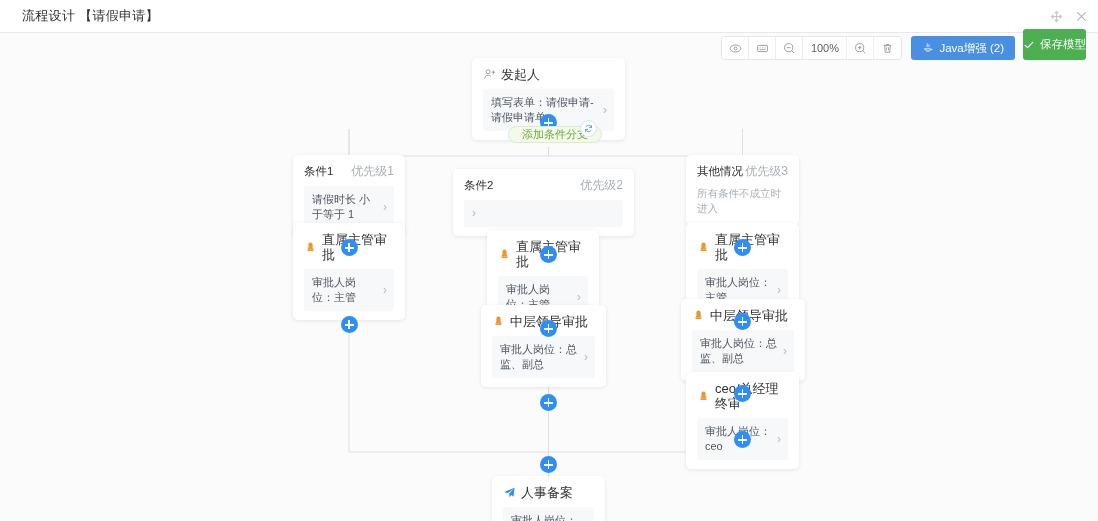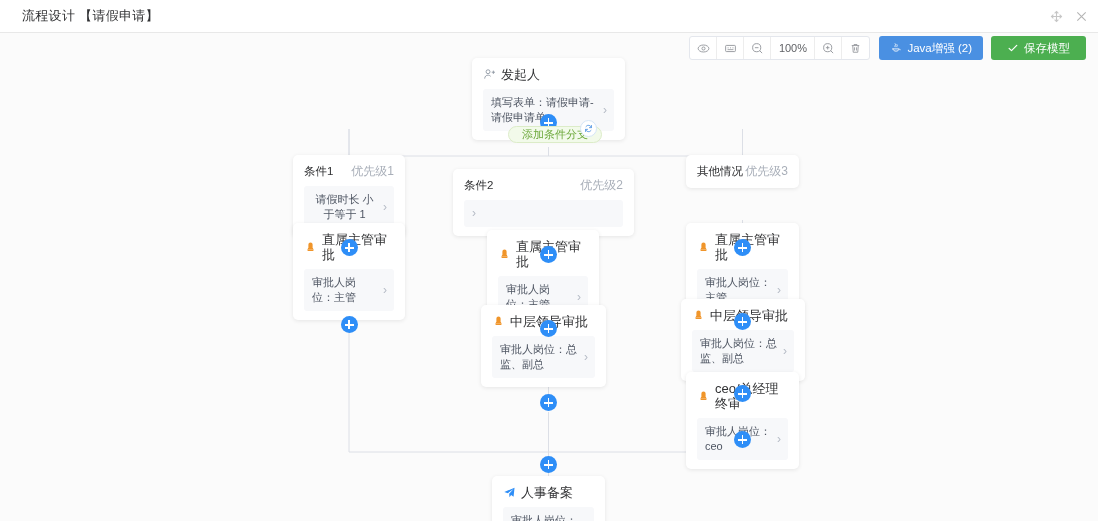--- a/index.html
+++ b/index.html
@@ -74,21 +74,21 @@
     margin-left: 9px;
     height: 24px; padding: 0 11px;
     background: #4a90e2;
     color: #fff; font-size: 11.5px;
     border-radius: 3px;
     display: flex; align-items: center; gap: 5px;
     cursor: pointer; white-space: nowrap;
   }
   .btn-save {
     margin-left: 8px;
-    height: 24px; padding: 0 16px;
+    height: 31px; padding: 0 0;
     background: #4caf50;
     color: #fff; font-size: 11.5px;
     border-radius: 3px;
     display: flex; align-items: center; gap: 5px;
     cursor: pointer; white-space: nowrap;
   }
   .btn-java svg, .btn-save svg { display: block; }
   .lines { position: absolute; left: 0; top: 0; }
 
   .node {
@@ -304,21 +304,21 @@
   <div class="plus" style="left:540px; top:81px;"></div>
 
   <div class="branch-pill" style="left:508px; top:93px;">添加条件分支</div>
   <div class="sync-ic" style="left:580px; top:87px;">
     <svg width="9" height="9" viewBox="0 0 16 16">
         <path d="M13 6.5A5.3 5.3 0 003.4 4.5M3 9.5a5.3 5.3 0 009.6 2" fill="none" stroke="#4a90e2" stroke-width="1.4" stroke-linecap="round"></path>
         <path d="M13.3 2.6v3.9H9.6M2.7 13.4V9.5h3.7" fill="none" stroke="#4a90e2" stroke-width="1.4" stroke-linecap="round" stroke-linejoin="round"></path>
       </svg>
   </div>
 
-  <div class="node cond" style="left:293px; top:122px; width:112px;text-align:center;">
+  <div class="node cond" style="left:293px; top:122px; width:112px;">
     <div class="cond-head">
       <span>条件1</span>
       <span class="prio">优先级1</span>
     </div>
     <div class="node-body">
       <span class="txt">请假时长 小于等于 1</span>
       <span class="chev">›</span>
     </div>
   </div>
 
@@ -330,20 +330,21 @@
     <div class="node-body">
       <span class="chev">›</span>
     </div>
   </div>
 
   <div class="node cond" style="left:686px; top:122px; width:113px;">
     <div class="cond-head">
       <span>其他情况</span>
       <span class="prio">优先级3</span>
     </div>
+    <div class="cond-plain">所有条件不成立时进入</div>
   </div>
 
   <div class="plus" style="left:340.5px; top:206px;"></div>
   <div class="plus" style="left:540px;   top:213px;"></div>
   <div class="plus" style="left:734px;   top:206px;"></div>
 
   <div class="node" style="left:293px; top:190px; width:112px;">
     <div class="node-head">
       <span class="ic">
         <svg width="13" height="13" viewBox="0 0 16 16">

